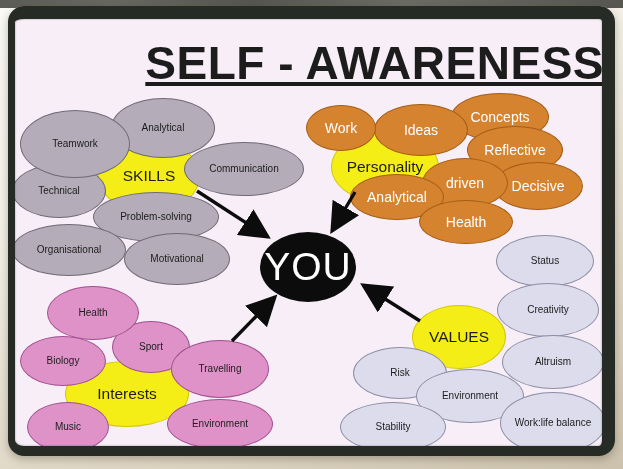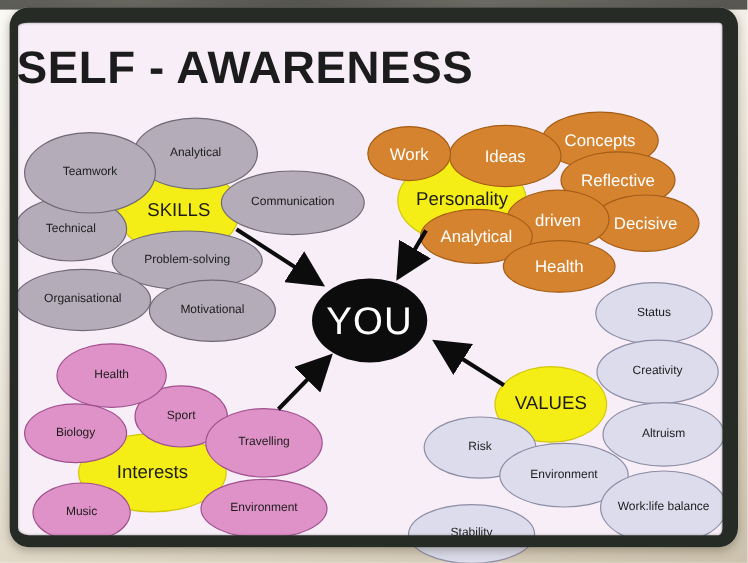--- a/index.html
+++ b/index.html
@@ -28,24 +28,25 @@
     border-style:solid;
     border-color:var(--frame,#262b25);
     border-width:13px 13px 10px 7px;
     border-radius:16px;
     z-index:50;
     pointer-events:none;
     box-shadow:0 3px 8px rgba(70,60,40,.35), inset 0 0 2px rgba(0,0,0,.4);
   }
   .title{
     position:absolute; left:14px; top:36px; width:590px;
-    text-align:left;
-    font-size:38px; font-weight:600; letter-spacing:.5px;
+    text-align:right;
+    font-size:46px; font-weight:600; letter-spacing:.5px;
     color:var(--text,#1c1c1c);
     z-index:5;
+    text-decoration:underline;
   }
   .node{
     position:absolute;
     border-radius:50%;
     display:flex; align-items:center; justify-content:center;
     text-align:center;
     font-size:10px; line-height:1.15;
     color:var(--text,#1c1c1c);
     border:1px solid #777;
     padding:2px 6px;
@@ -55,21 +56,21 @@
   .orange { background:var(--orange_fill,#d6832f); border-color:var(--orange_border,#a55d15); color:var(--orange_text,#fff); font-size:14px; }
   .pink   { background:var(--pink_fill,#df92c8);   border-color:var(--pink_border,#a0508f); }
   .lav    { background:var(--lavender_fill,#dcdcec); border-color:var(--lavender_border,#8d8da5); }
   .hub    { background:var(--hub_fill,#f5ee16);    border-color:var(--hub_border,#d2c708); font-size:15.5px; z-index:9; }
   .center-node{
     position:absolute; left:260px; top:232px; width:96px; height:70px;
     background:var(--center_fill,#0c0c0c);
     border-radius:50%;
     display:flex; align-items:center; justify-content:center;
     color:var(--center_text,#fff);
-    font-size:32px; letter-spacing:1px;
+    font-size:39px; letter-spacing:1px;
     z-index:20;
   }
   svg.arrows{ position:absolute; left:0; top:0; z-index:15; pointer-events:none; }
   svg.arrows line{ stroke:var(--arrow,#0c0c0c); stroke-width:3.4; }
   svg.arrows path{ fill:var(--arrow,#0c0c0c); }
 </style>
 </head>
 <body>
 
 <div class="photo-edge-top"></div>
@@ -103,21 +104,21 @@
 <div class="node pink" style="left:171px;top:340px;width:98px;height:58px">Travelling</div>
 <div class="node pink" style="left:27px;top:402px;width:82px;height:50px">Music</div>
 <div class="node pink" style="left:167px;top:399px;width:106px;height:50px">Environment</div>
 
 <div class="node lav" style="left:496px;top:235px;width:98px;height:52px">Status</div>
 <div class="node lav" style="left:497px;top:283px;width:102px;height:54px">Creativity</div>
 <div class="node hub" style="left:412px;top:305px;width:94px;height:64px">VALUES</div>
 <div class="node lav" style="left:353px;top:347px;width:94px;height:52px">Risk</div>
 <div class="node lav" style="left:502px;top:335px;width:102px;height:54px">Altruism</div>
 <div class="node lav" style="left:416px;top:369px;width:108px;height:54px">Environment</div>
-<div class="node lav" style="left:340px;top:420px;width:106px;height:50px">Stability</div>
+<div class="node lav" style="left:340px;top:402px;width:106px;height:50px">Stability</div>
 <div class="node lav" style="left:500px;top:392px;width:106px;height:62px">Work:life balance</div>
 
 <svg class="arrows" width="623" height="469" viewBox="0 0 623 469">
   <defs>
     <marker id="ah" markerWidth="10" markerHeight="9" refX="8" refY="4.5" orient="auto">
       <path d="M0,0 L9,4.5 L0,9 z"></path>
     </marker>
   </defs>
   <line x1="197" y1="191" x2="268" y2="237" marker-end="url(#ah)"></line>
   <line x1="355" y1="192" x2="332" y2="231" marker-end="url(#ah)"></line>

